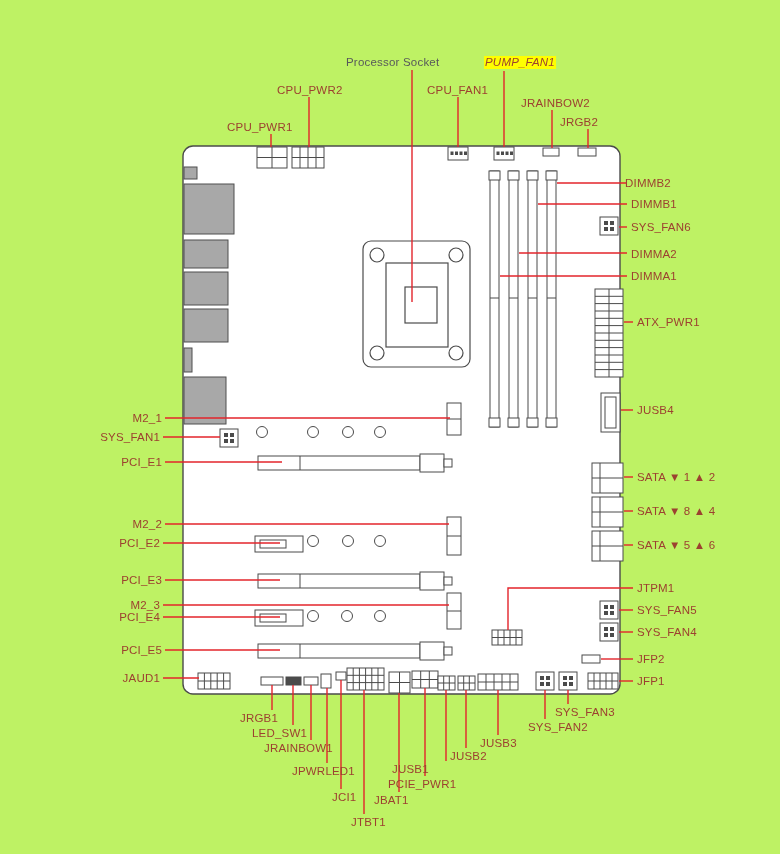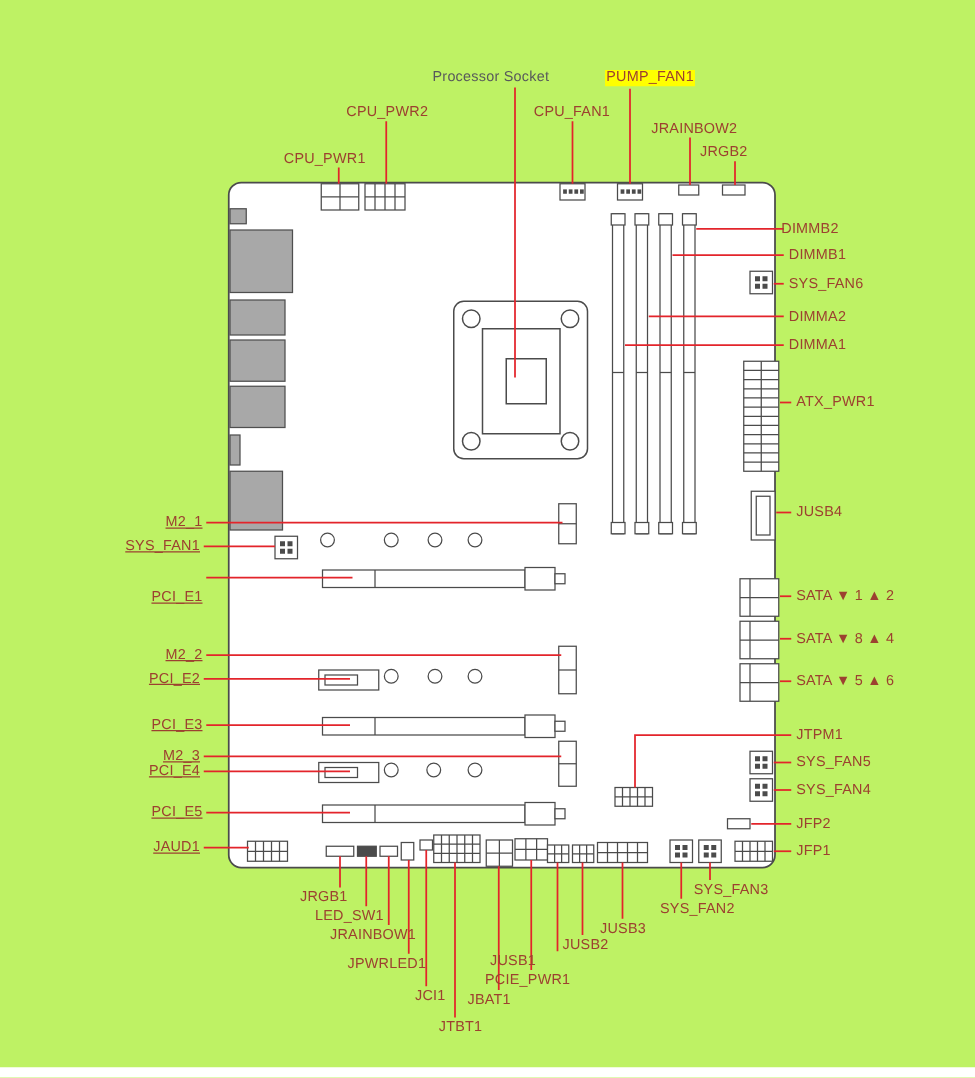--- a/index.html
+++ b/index.html
@@ -6,22 +6,22 @@
   .stage {
     position:relative; width:780px; height:854px; background:#bef264;
     font-family:"Liberation Sans", sans-serif; overflow:hidden;
   }
   .stage svg { position:absolute; left:0; top:0; }
   .lbl {
     position:absolute; font-size:11.5px; line-height:13px; letter-spacing:.2px;
     color:#9c4130; white-space:nowrap;
   }
   .lbl.gray { color:#58595b; }
-  .lbl.hl { background:#ffff00; padding:0 1px; }
-  .lbl.ralign { text-align:center;text-decoration:underline; }
+  .lbl.hl { background:#ffff00; padding:0 1px;font-style:italic; }
+  .lbl.ralign { text-align:center; }
 </style>
 </head>
 <body>
 
 <div class="stage">
 
 <svg width="780" height="862" viewBox="0 0 780 862">
   <defs>
     <g id="fanhdr">
       <rect x="0" y="0" width="18" height="18" fill="#ffffff" stroke="#4b4b4b"></rect>
@@ -258,33 +258,33 @@
 <div class="lbl" style="left:637px;top:505px">SATA ▼ 8 ▲ 4</div>
 <div class="lbl" style="left:637px;top:539px">SATA ▼ 5 ▲ 6</div>
 <div class="lbl" style="left:637px;top:582px">JTPM1</div>
 <div class="lbl" style="left:637px;top:604px">SYS_FAN5</div>
 <div class="lbl" style="left:637px;top:626px">SYS_FAN4</div>
 <div class="lbl" style="left:637px;top:653px">JFP2</div>
 <div class="lbl" style="left:637px;top:675px">JFP1</div>
 
 <div class="lbl ralign" style="right:618px;top:412px">M2_1</div>
 <div class="lbl ralign" style="right:620px;top:431px">SYS_FAN1</div>
-<div class="lbl ralign" style="right:618px;top:472px">PCI_E1</div>
+<div class="lbl ralign" style="right:618px;top:456px">PCI_E1</div>
 <div class="lbl ralign" style="right:618px;top:518px">M2_2</div>
 <div class="lbl ralign" style="right:620px;top:537px">PCI_E2</div>
 <div class="lbl ralign" style="right:618px;top:574px">PCI_E3</div>
 <div class="lbl ralign" style="right:620px;top:599px">M2_3</div>
 <div class="lbl ralign" style="right:620px;top:611px">PCI_E4</div>
 <div class="lbl ralign" style="right:618px;top:644px">PCI_E5</div>
 <div class="lbl ralign" style="right:620px;top:672px">JAUD1</div>
 
 <div class="lbl" style="left:240px;top:712px">JRGB1</div>
 <div class="lbl" style="left:252px;top:727px">LED_SW1</div>
 <div class="lbl" style="left:264px;top:742px">JRAINBOW1</div>
-<div class="lbl" style="left:278px;top:765px">JPWRLED1</div>
+<div class="lbl" style="left:292px;top:765px">JPWRLED1</div>
 <div class="lbl" style="left:332px;top:791px">JCI1</div>
 <div class="lbl" style="left:351px;top:816px">JTBT1</div>
 <div class="lbl" style="left:374px;top:794px">JBAT1</div>
 <div class="lbl" style="left:388px;top:778px">PCIE_PWR1</div>
 <div class="lbl" style="left:392px;top:763px">JUSB1</div>
 <div class="lbl" style="left:450px;top:750px">JUSB2</div>
 <div class="lbl" style="left:480px;top:737px">JUSB3</div>
 <div class="lbl" style="left:528px;top:721px">SYS_FAN2</div>
 <div class="lbl" style="left:555px;top:706px">SYS_FAN3</div>
 

